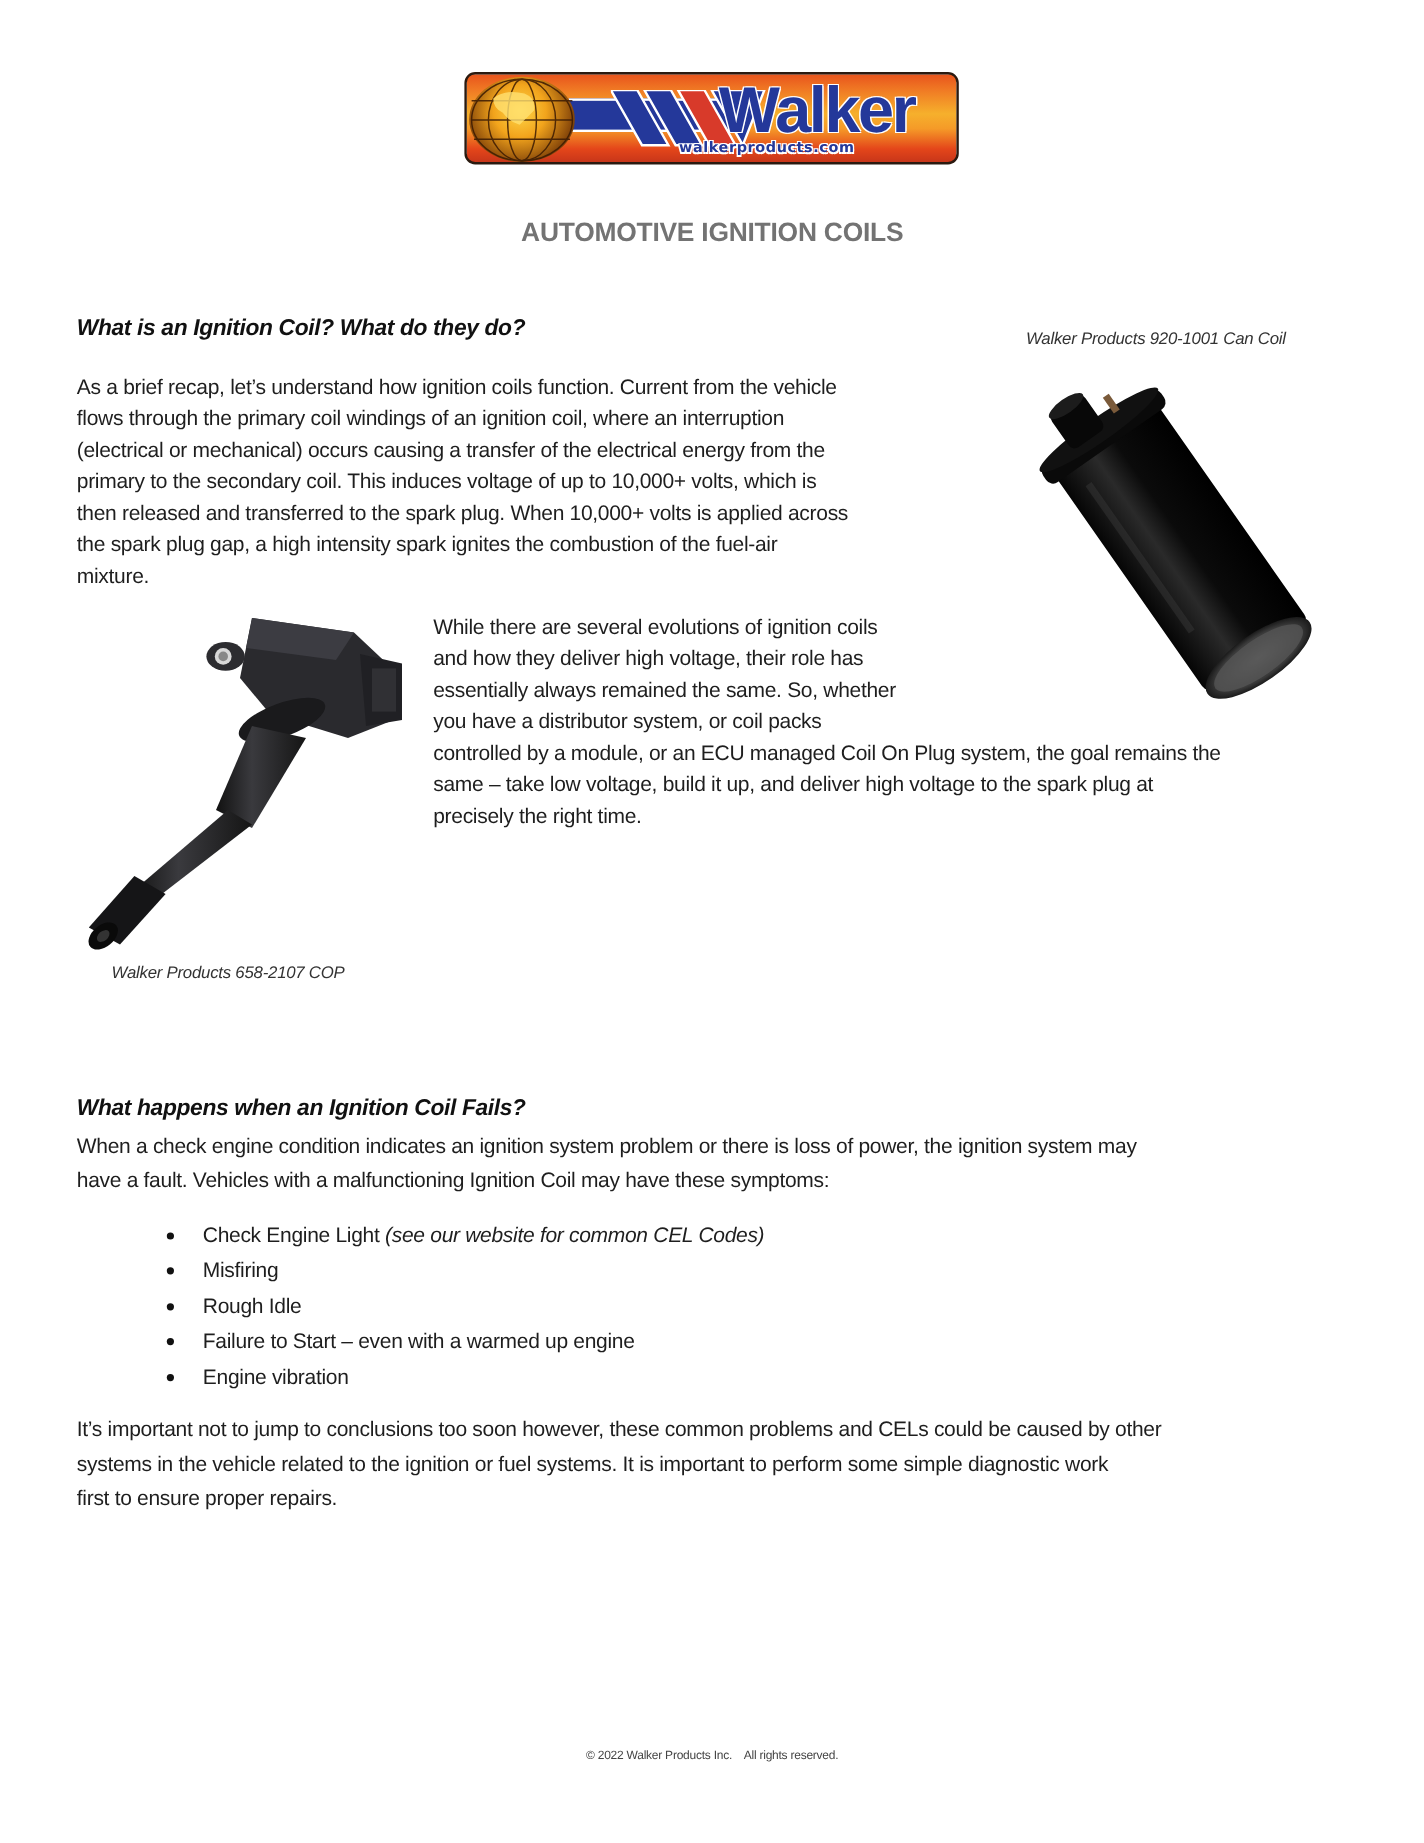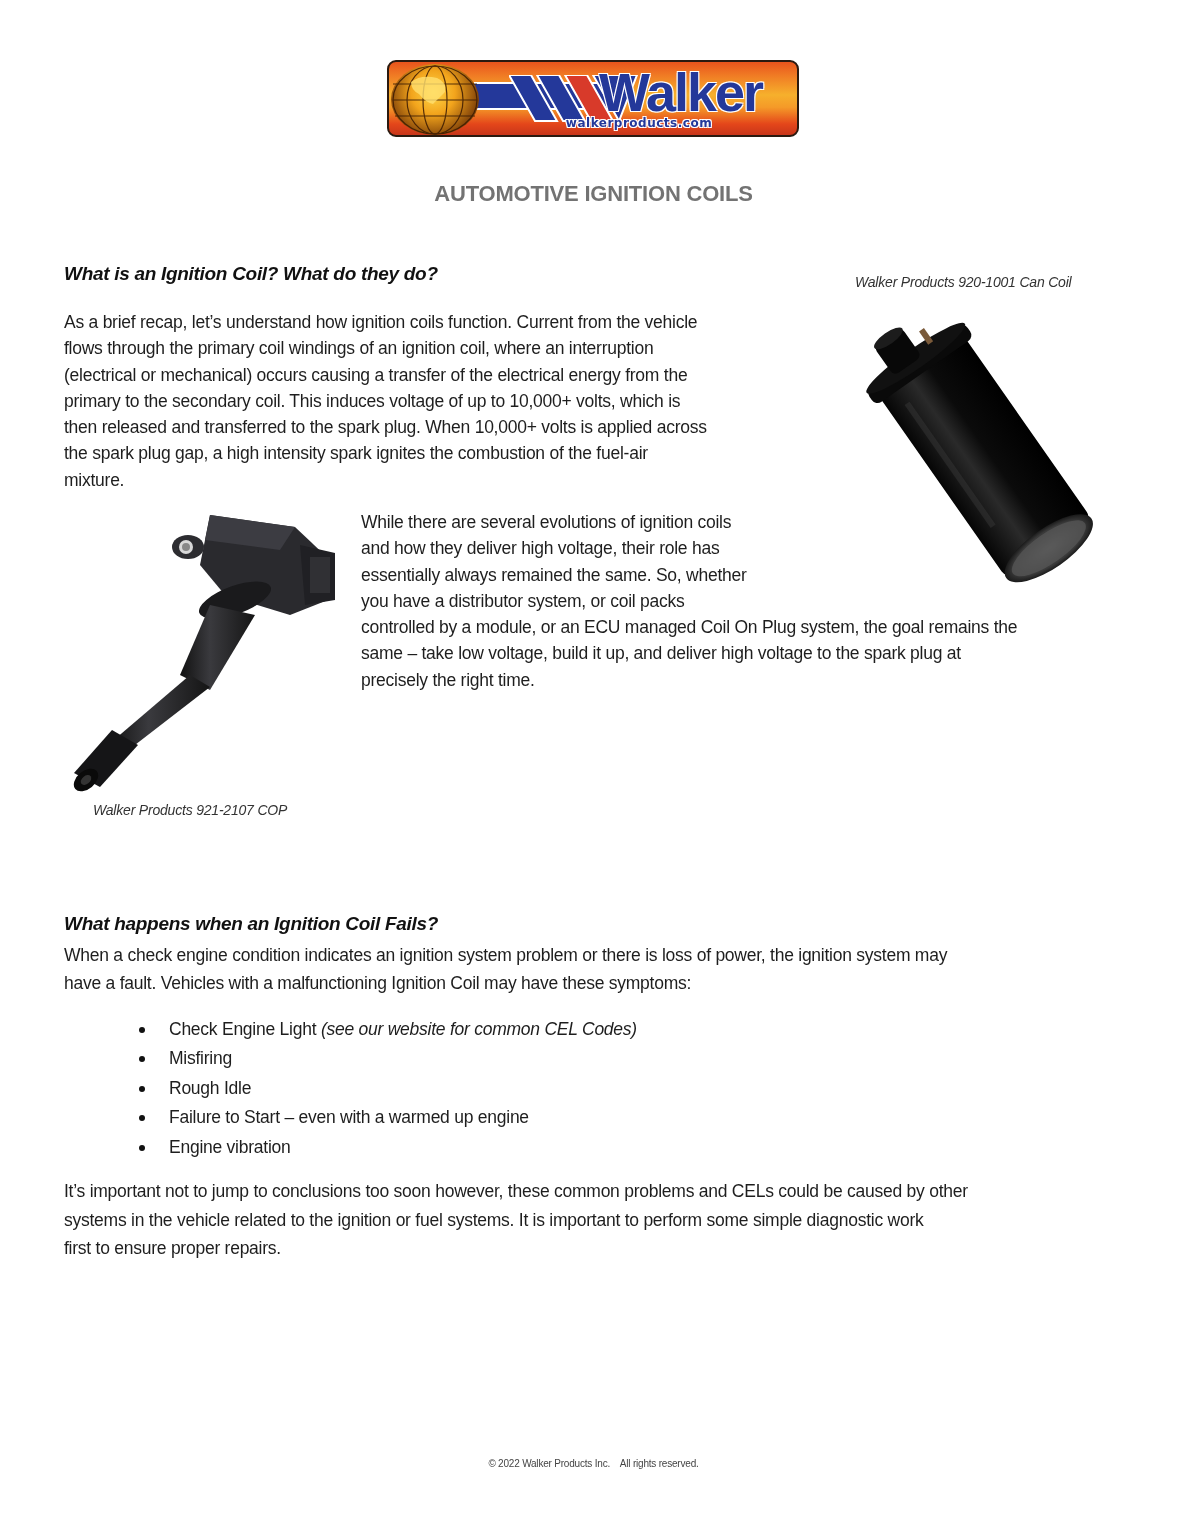--- a/index.html
+++ b/index.html
@@ -189,21 +189,21 @@
   <div class="body-text" style="left:361px; top:509px; width:760px;">
     <div>While there are several evolutions of ignition coils</div>
     <div>and how they deliver high voltage, their role has</div>
     <div>essentially always remained the same. So, whether</div>
     <div>you have a distributor system, or coil packs</div>
     <div>controlled by a module, or an ECU managed Coil On Plug system, the goal remains the</div>
     <div>same – take low voltage, build it up, and deliver high voltage to the spark plug at</div>
     <div>precisely the right time.</div>
   </div>
 
-  <div class="caption" style="left:93px; top:802px;">Walker Products 921-2107 COP</div>
+  <div class="caption" style="left:93px; top:802px;">Walker Products 658-2107 COP</div>
 
   <div class="h2" style="left:64px; top:897px;margin-top:16px;">What happens when an Ignition Coil Fails?</div>
 
   <div class="body-text" style="left:64px; top:942px; width:1080px; line-height:27.5px;">
     <div>When a check engine condition indicates an ignition system problem or there is loss of power, the ignition system may</div>
     <div>have a fault. Vehicles with a malfunctioning Ignition Coil may have these symptoms:</div>
   </div>
 
   <ul class="symptoms">
     <li><span class="bullet"></span><span>Check Engine Light </span><em>(see our website for common CEL Codes)</em></li>

